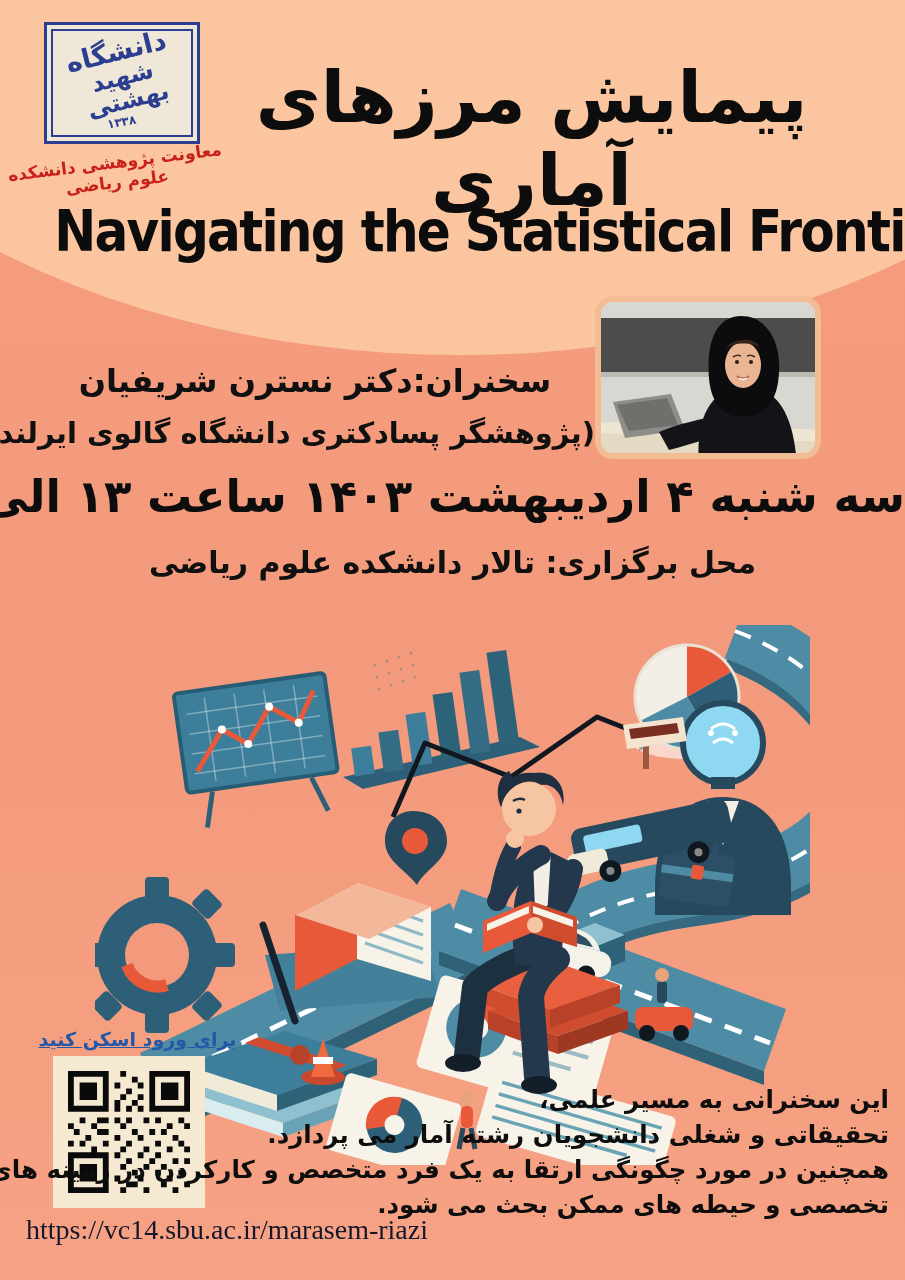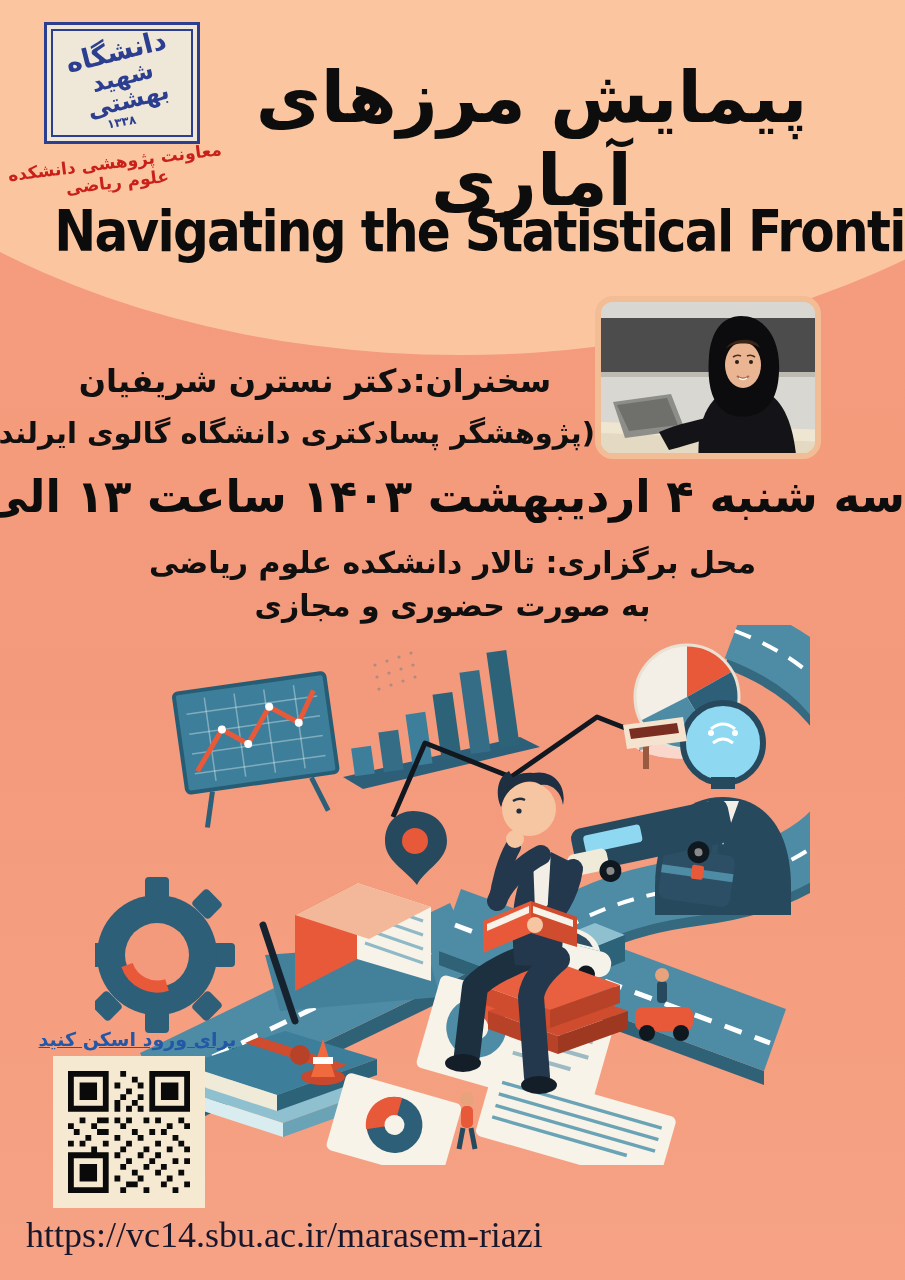--- a/index.html
+++ b/index.html
@@ -59,21 +59,21 @@
     font-size:45px; font-weight:bold; color:#0d0d0d; white-space:nowrap;
   }
   .venue1 { left:0; right:0; top:545px; direction:rtl; text-align:center; font-size:30px; font-weight:bold; color:#101010; }
   .venue2 { left:0; right:0; top:588px; direction:rtl; text-align:center; font-size:30px; font-weight:bold; color:#101010; }
   .illu { left:95px; top:625px; width:715px; height:540px; }
   .qr-caption { left:30px; top:1028px; width:215px; text-align:center; direction:rtl;
     color:#2458a6; font-weight:bold; font-size:19px;text-decoration:underline; }
   .qr-box { left:53px; top:1056px; width:152px; height:152px; background:#f6e9d2;
     display:flex; align-items:center; justify-content:center; }
   .link-url {
-    left:26px; top:1214px; font-family:"Liberation Serif", serif; font-size:36px;
+    left:26px; top:1214px; font-family:"Liberation Serif", serif; font-size:28px;
     color:#17172c; text-decoration:none; white-space:nowrap;
   }
   .desc { right:16px; top:1082px; width:640px; direction:rtl; text-align:right;
     color:#0e0e0e; font-weight:bold; font-size:24.5px; line-height:35px; }
   .desc div { white-space:nowrap; }
 </style>
 </head>
 <body>
 
 <div class="poster">
@@ -114,21 +114,20 @@
       <path d="M136,74 q6,5 12,0" stroke="#b06a4e" stroke-width="2" fill="none"></path>
       <path d="M138,76 q4,3 8,0" stroke="#fff" stroke-width="1.5" fill="none"></path>
     </svg>
   </div>
 
   <div class="abs speaker-name">سخنران:دکتر نسترن شریفیان</div>
   <div class="abs speaker-affil">(پژوهشگر پسادکتری دانشگاه گالوی ایرلند)</div>
 
   <div class="abs date-line">سه شنبه ۴ اردیبهشت ۱۴۰۳ ساعت ۱۳ الی ۱۴</div>
   <div class="abs venue1">محل برگزاری: تالار دانشکده علوم ریاضی</div>
-  <div class="abs venue2">به صورت حضوری و مجازی</div>
 
   <svg class="abs illu" viewBox="0 0 715 540">
 
     <g>
       <path d="M 640,6 C 810,70 815,235 600,262 C 515,273 468,300 432,332" fill="none" stroke="#35697f" stroke-width="62" transform="translate(0,8)"></path>
       <path d="M 640,6 C 810,70 815,235 600,262 C 515,273 468,300 432,332" fill="none" stroke="#4e8ba5" stroke-width="58"></path>
       <path d="M 640,6 C 810,70 815,235 600,262 C 515,273 468,300 432,332" fill="none" stroke="#ffffff" stroke-width="4" stroke-dasharray="17 13"></path>
     </g>
 
     <g>
@@ -390,13 +389,19 @@
         M2 8h1v1H2z M4 9h1v1H4z M0 9h1v1H0z M1 10h1v1H1z M5 10h1v1H5z M3 11h1v1H3z M0 12h1v1H0z M2 12h1v1H2z M4 13h1v1H4z M5 8h1v1H5z
         M8 8h1v1H8z M10 8h1v1h-1z M13 8h1v1h-1z M9 9h1v1H9z M11 10h1v1h-1z M14 10h1v1h-1z M8 11h1v1H8z M12 11h1v1h-1z M10 12h1v1h-1z M9 13h1v1H9z M13 13h1v1h-1z
         M15 8h1v1h-1z M17 9h1v1h-1z M19 8h1v1h-1z M16 10h1v1h-1z M18 11h1v1h-1z M20 9h1v1h-1z M15 12h1v1h-1z M17 13h1v1h-1z M19 12h1v1h-1z M20 13h1v1h-1z
         M8 14h1v1H8z M10 15h1v1h-1z M12 14h1v1h-1z M14 15h1v1h-1z M9 16h1v1H9z M11 17h1v1h-1z M13 16h1v1h-1z M8 18h1v1H8z M10 19h1v1h-1z M12 18h1v1h-1z
         M15 14h1v1h-1z M16 16h1v1h-1z M18 15h1v1h-1z M20 15h1v1h-1z M15 17h1v1h-1z M17 18h1v1h-1z M19 17h1v1h-1z M16 19h1v1h-1z M18 20h1v1h-1z M20 19h1v1h-1z M9 20h1v1H9z M13 20h1v1h-1z M11 19h1v1h-1z"></path>
     </svg>
   </div>
 
   <a class="abs link-url" href="#">https://vc14.sbu.ac.ir/marasem-riazi</a>
 
+  <div class="abs desc">
+    <div>این سخنرانی به مسیر علمی،</div>
+    <div>تحقیقاتی و شغلی دانشجویان رشته آمار می پردازد.</div>
+    <div>همچنین در مورد چگونگی ارتقا به یک فرد متخصص و کارکردن در زمینه های</div>
+    <div>تخصصی و حیطه های ممکن بحث می شود.</div>
+  </div>
 </div>
 
 </body></html>

